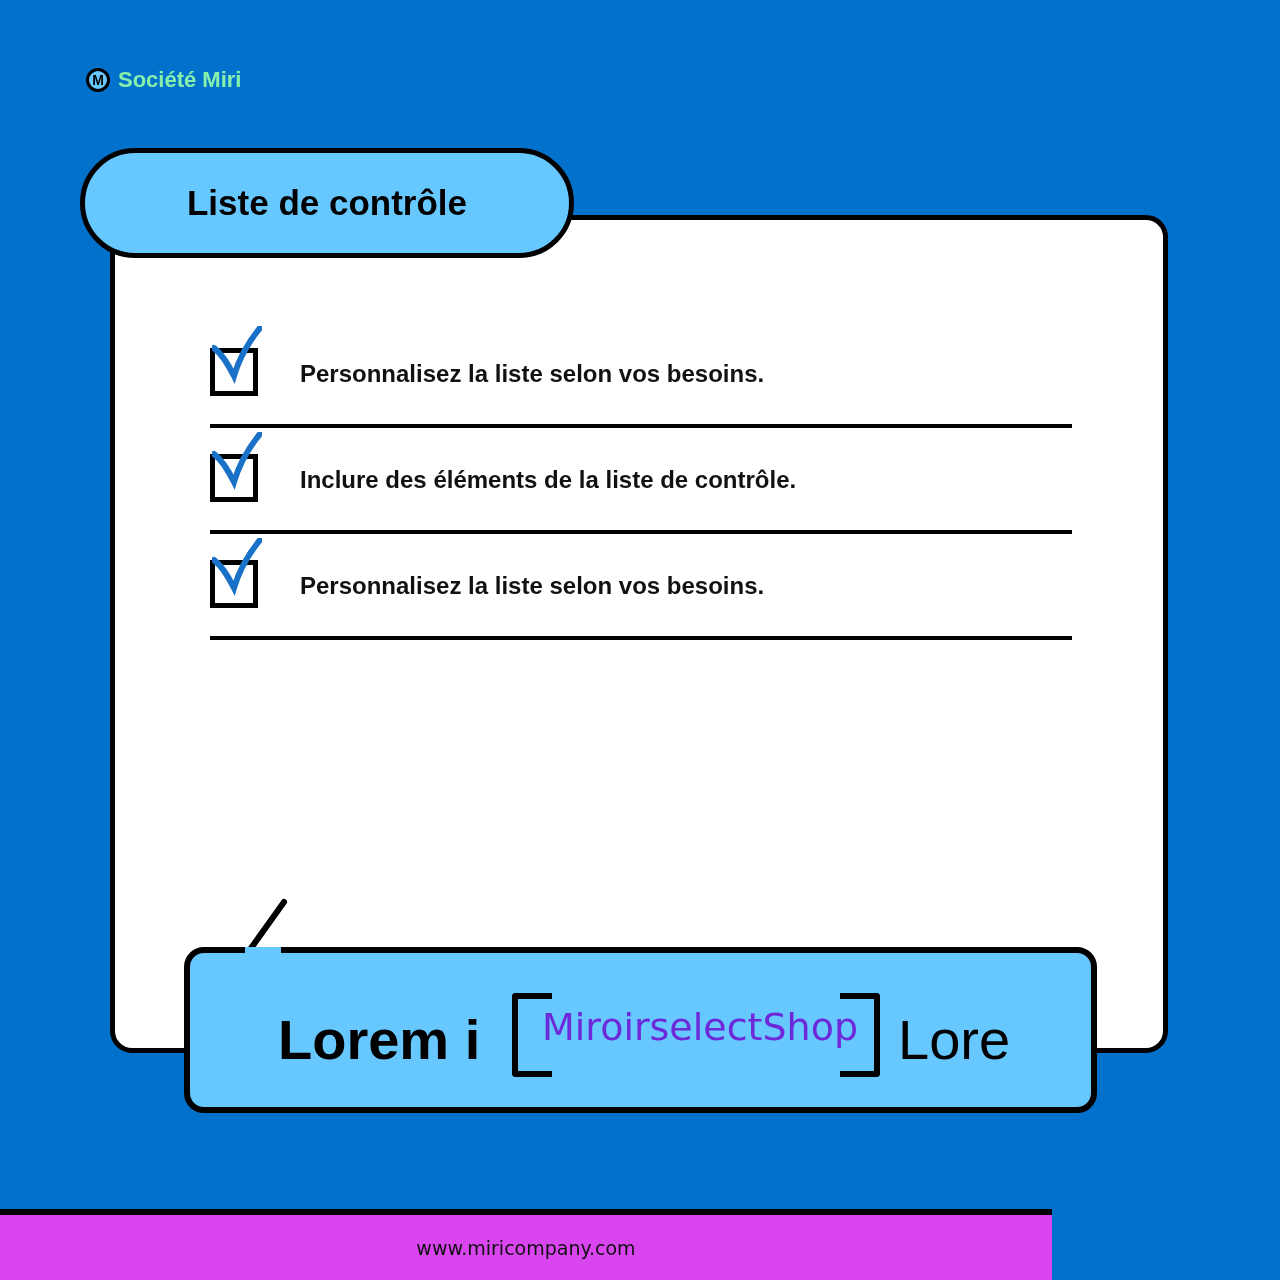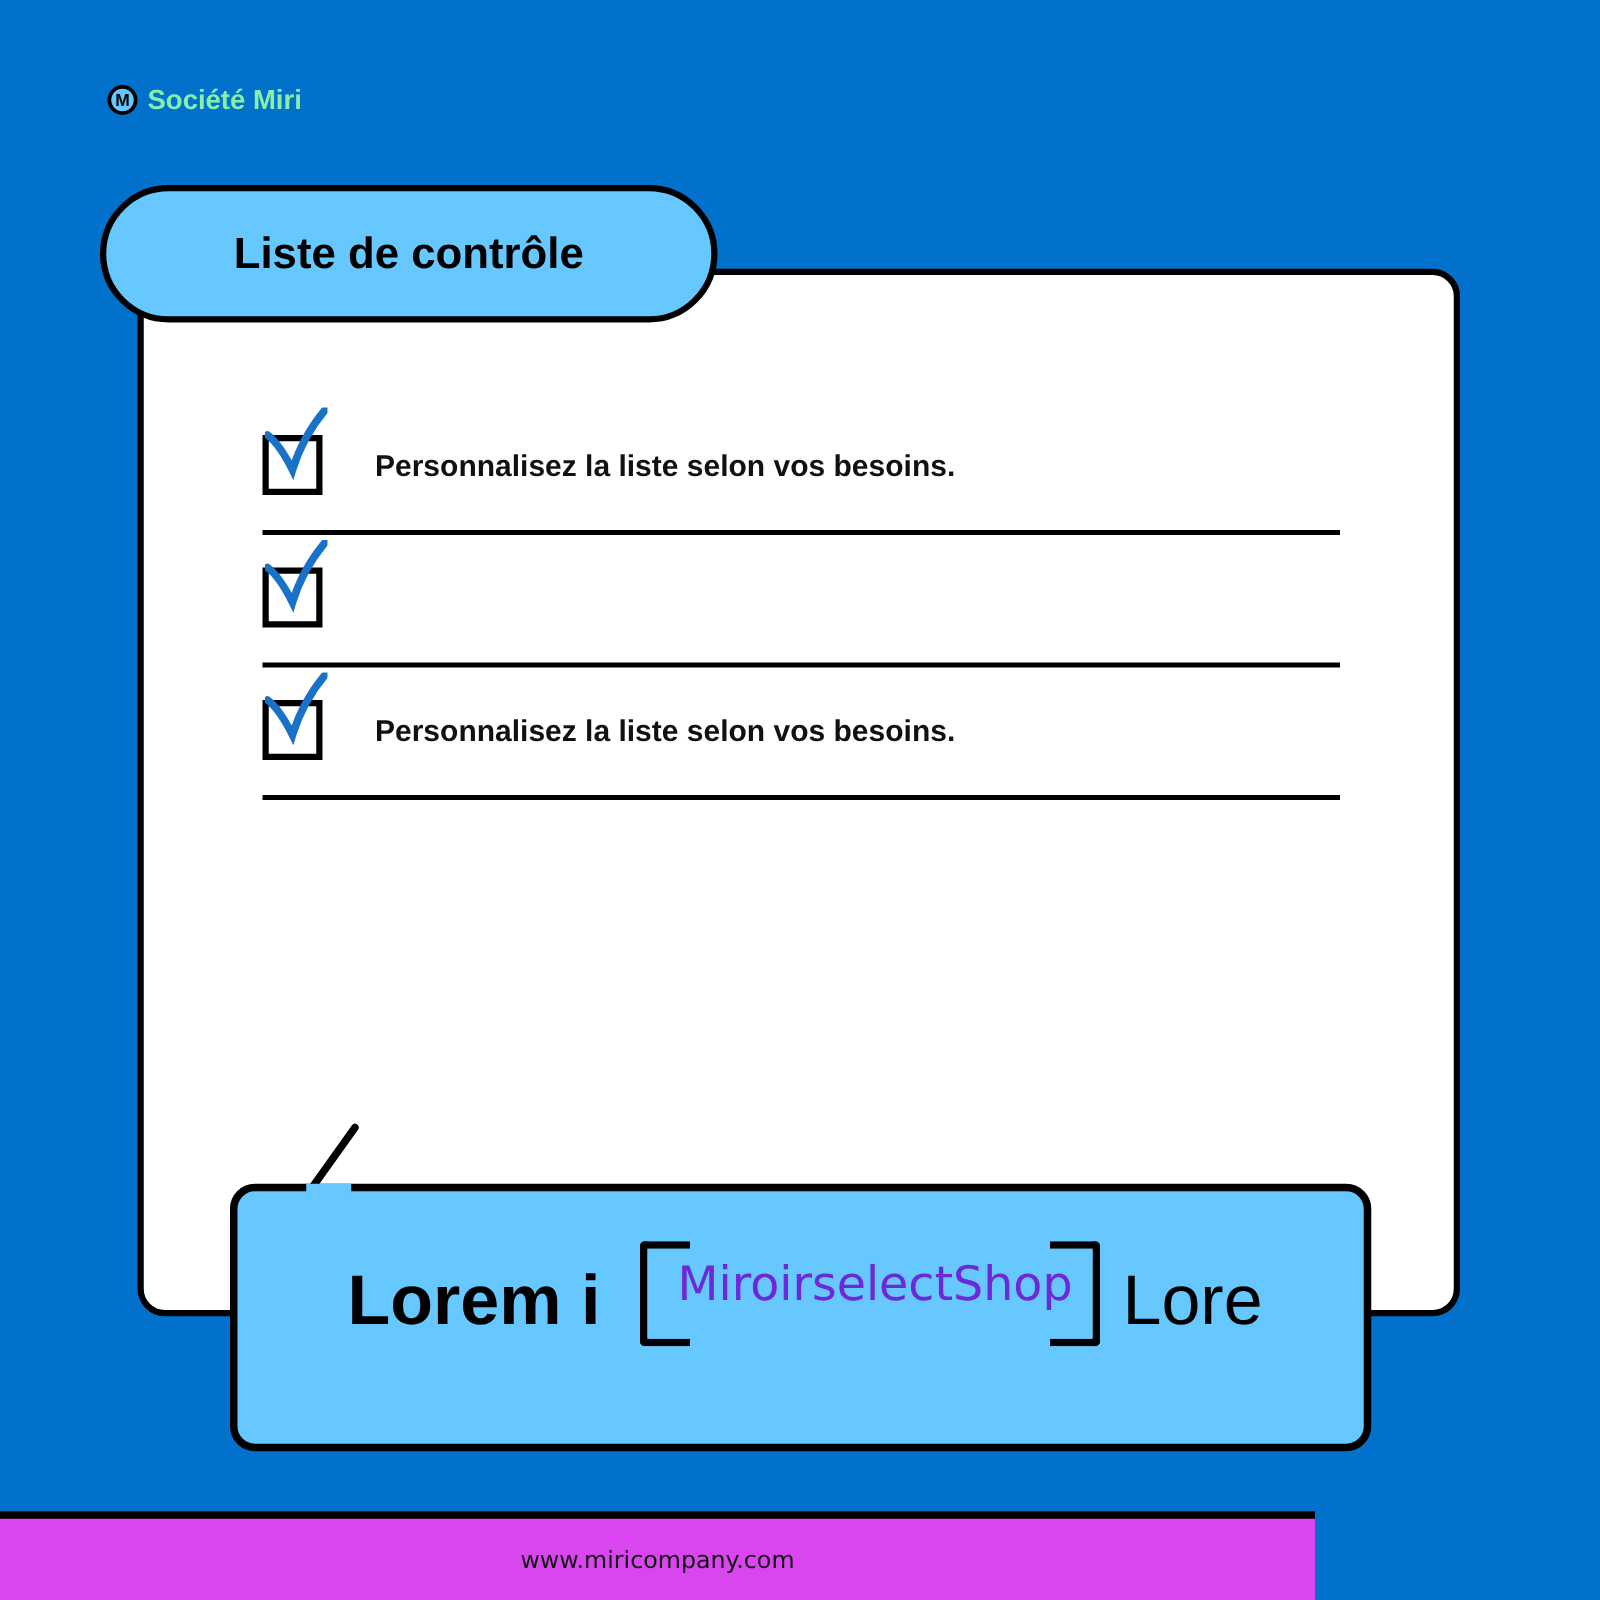--- a/index.html
+++ b/index.html
@@ -32,21 +32,21 @@
   .item .box {
     position: absolute; left: 0; top: 26px; width: 48px; height: 48px;
     box-sizing: border-box; border: 5px solid #000; background: #fff;
   }
   .item .check { position: absolute; left: 2px; top: 4px; width: 50px; height: 60px; }
   .item .label {
     position: absolute; left: 90px; top: 38px; font-size: 24px; font-weight: 700; color: #111;
   }
 
   .bubble {
-    position: absolute; left: 184px; top: 947px; width: 913px; height: 214px;
+    position: absolute; left: 184px; top: 947px; width: 913px; height: 166px;
     box-sizing: border-box; background: #67C7FF; border: 6px solid #000; border-radius: 20px;
   }
   .bubble-tail { position: absolute; left: 235px; top: 895px; width: 60px; height: 62px; }
   .bubble-text1 { position: absolute; left: 88px; top: 54px; font-size: 56px; font-weight: 700; color: #000; }
   .bubble-text2 { position: absolute; left: 708px; top: 54px; font-size: 56px; font-weight: 400; color: #000; }
   .bracket-l, .bracket-r { position: absolute; top: 40px; width: 40px; height: 84px; box-sizing: border-box; border: 6px solid #000; }
   .bracket-l { left: 322px; border-right: none; border-radius: 4px 0 0 4px; }
   .bracket-r { left: 650px; border-left: none; border-radius: 0 4px 4px 0; }
   .shop-name { position: absolute; left: 352px; top: 52px; font-size: 38px; color: #6d28d9; font-family: "DejaVu Sans", sans-serif; letter-spacing: 0px; }
 
@@ -77,20 +77,21 @@
     <svg class="check" viewBox="0 0 50 60">
         <path d="M2 22 C10 28 16 38 22 50 C28 30 38 14 48 2" fill="none" stroke="#1A72C8" stroke-width="6" stroke-linecap="round"></path>
       </svg>
     <span class="label">Personnalisez la liste selon vos besoins.</span>
   </div>
   <div class="item">
     <div class="box"></div>
     <svg class="check" viewBox="0 0 50 60">
         <path d="M2 22 C10 28 16 38 22 50 C28 30 38 14 48 2" fill="none" stroke="#1A72C8" stroke-width="6" stroke-linecap="round"></path>
       </svg>
+    <span class="label">Inclure des éléments de la liste de contrôle.</span>
   </div>
   <div class="item">
     <div class="box"></div>
     <svg class="check" viewBox="0 0 50 60">
         <path d="M2 22 C10 28 16 38 22 50 C28 30 38 14 48 2" fill="none" stroke="#1A72C8" stroke-width="6" stroke-linecap="round"></path>
       </svg>
     <span class="label">Personnalisez la liste selon vos besoins.</span>
   </div>
 </div>
 

